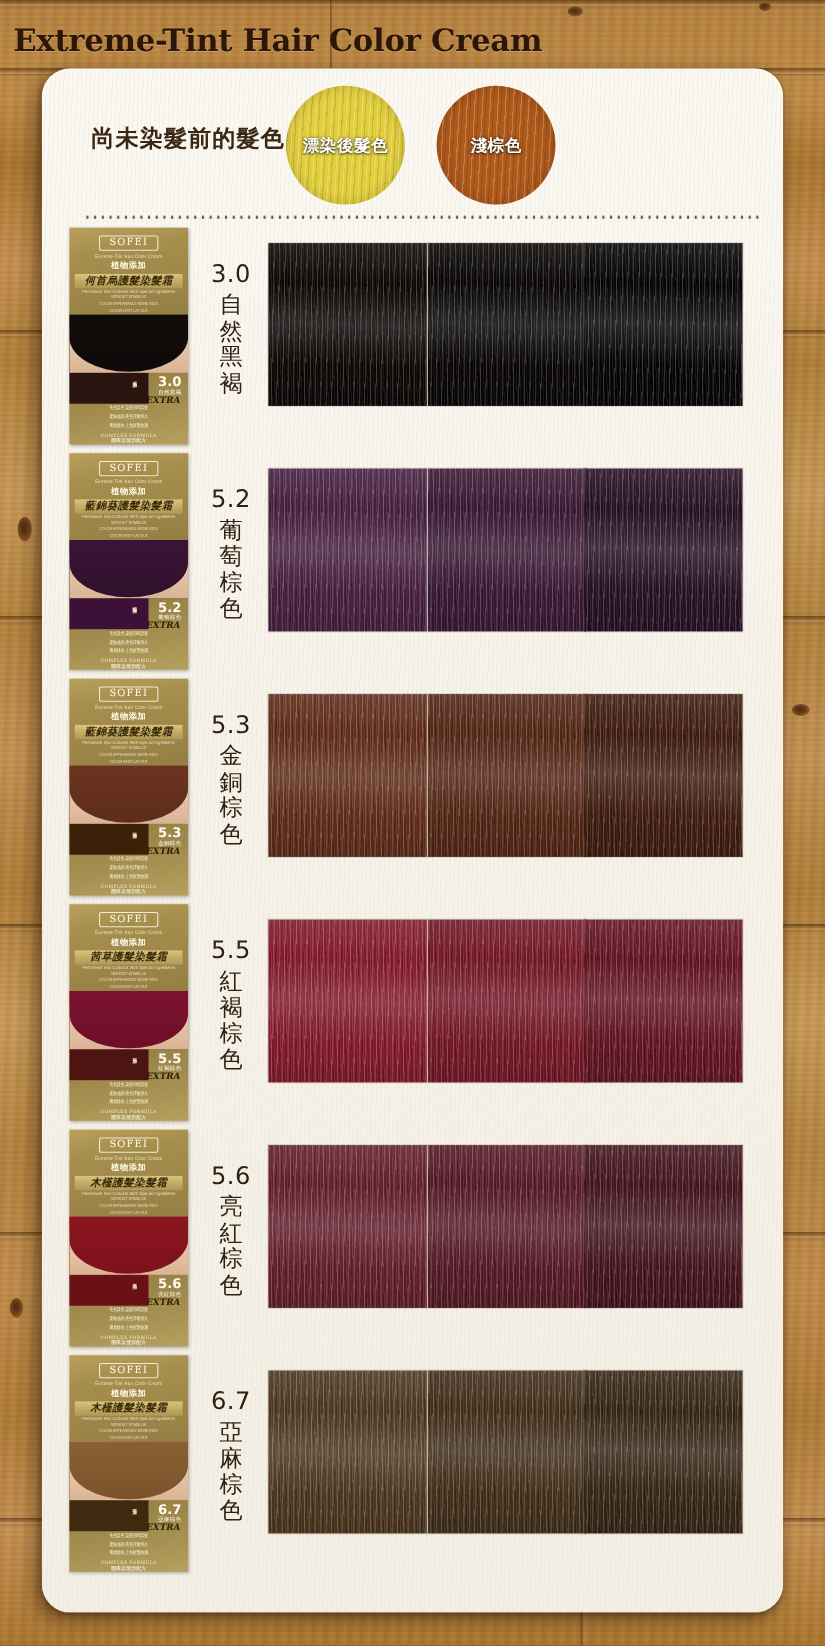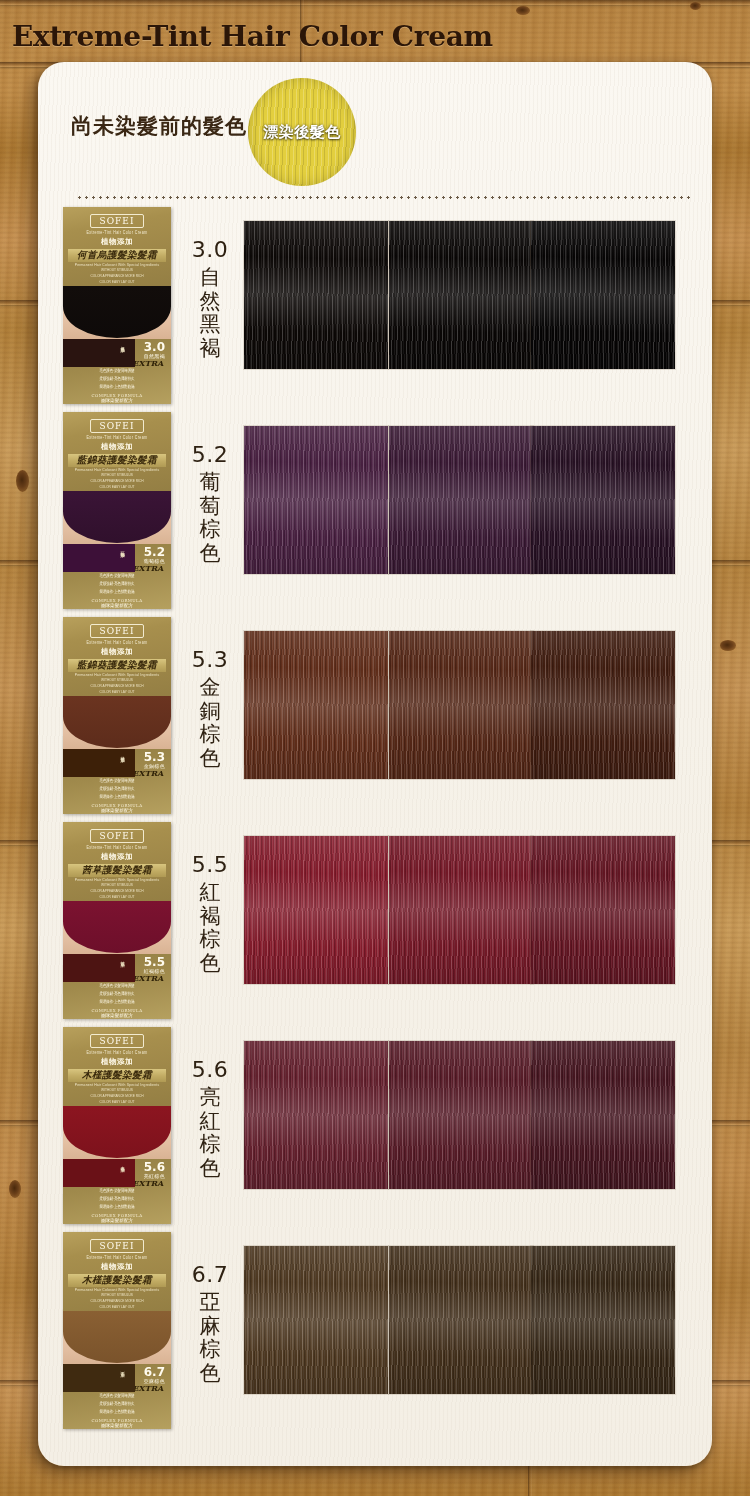--- a/index.html
+++ b/index.html
@@ -53,21 +53,21 @@
   .card{
     position:absolute;left:38px;top:62px;width:674px;height:1404px;
     background:
       repeating-linear-gradient(92deg,rgba(215,205,190,.18) 0 1px,rgba(255,255,255,0) 1px 4px),
       linear-gradient(180deg,#fbf8f2 0%,#f6f2e9 45%,#f4efe5 100%);
     border-radius:26px;
     box-shadow:-6px 6px 16px rgba(30,14,2,.45), 0 2px 5px rgba(0,0,0,.25);
   }
 
   
-  .legend{position:absolute;left:26px;top:62px;width:674px;height:126px;}
+  .legend{position:absolute;left:38px;top:62px;width:674px;height:126px;}
   .legend-label{
     position:absolute;left:45px;top:50px;
     font-family:"DejaVu Sans","Liberation Sans",sans-serif;
     font-size:21px;font-weight:bold;color:#3a2714;letter-spacing:1px;
   }
   .circ{
     position:absolute;top:16px;width:108px;height:108px;border-radius:50%;
     display:flex;align-items:center;justify-content:center;
     box-shadow:inset 0 0 14px rgba(0,0,0,.18);
   }
@@ -198,20 +198,24 @@
 </div>
 
 <div class="card"></div>
 
 <div class="legend">
   <div class="legend-label">尚未染髮前的髮色</div>
   <div class="circ" id="circ0" style="background: rgb(227, 207, 62);">
     <div class="strands"></div>
     <span>漂染後髮色</span>
   </div>
+  <div class="circ" id="circ1" style="background: rgb(176, 90, 27);">
+    <div class="strands"></div>
+    <span>淺棕色</span>
+  </div>
 </div>
 <div class="divider"></div>
 
 <div id="rows-host">
     <div class="row" style="top: 207px;">
     <div class="pack">
       <div class="pk-logo">SOFEI</div>
       <div class="pk-sub">Extreme-Tint Hair Color Cream</div>
       <div class="pk-cn">植物添加</div>
       <div class="pk-band">

